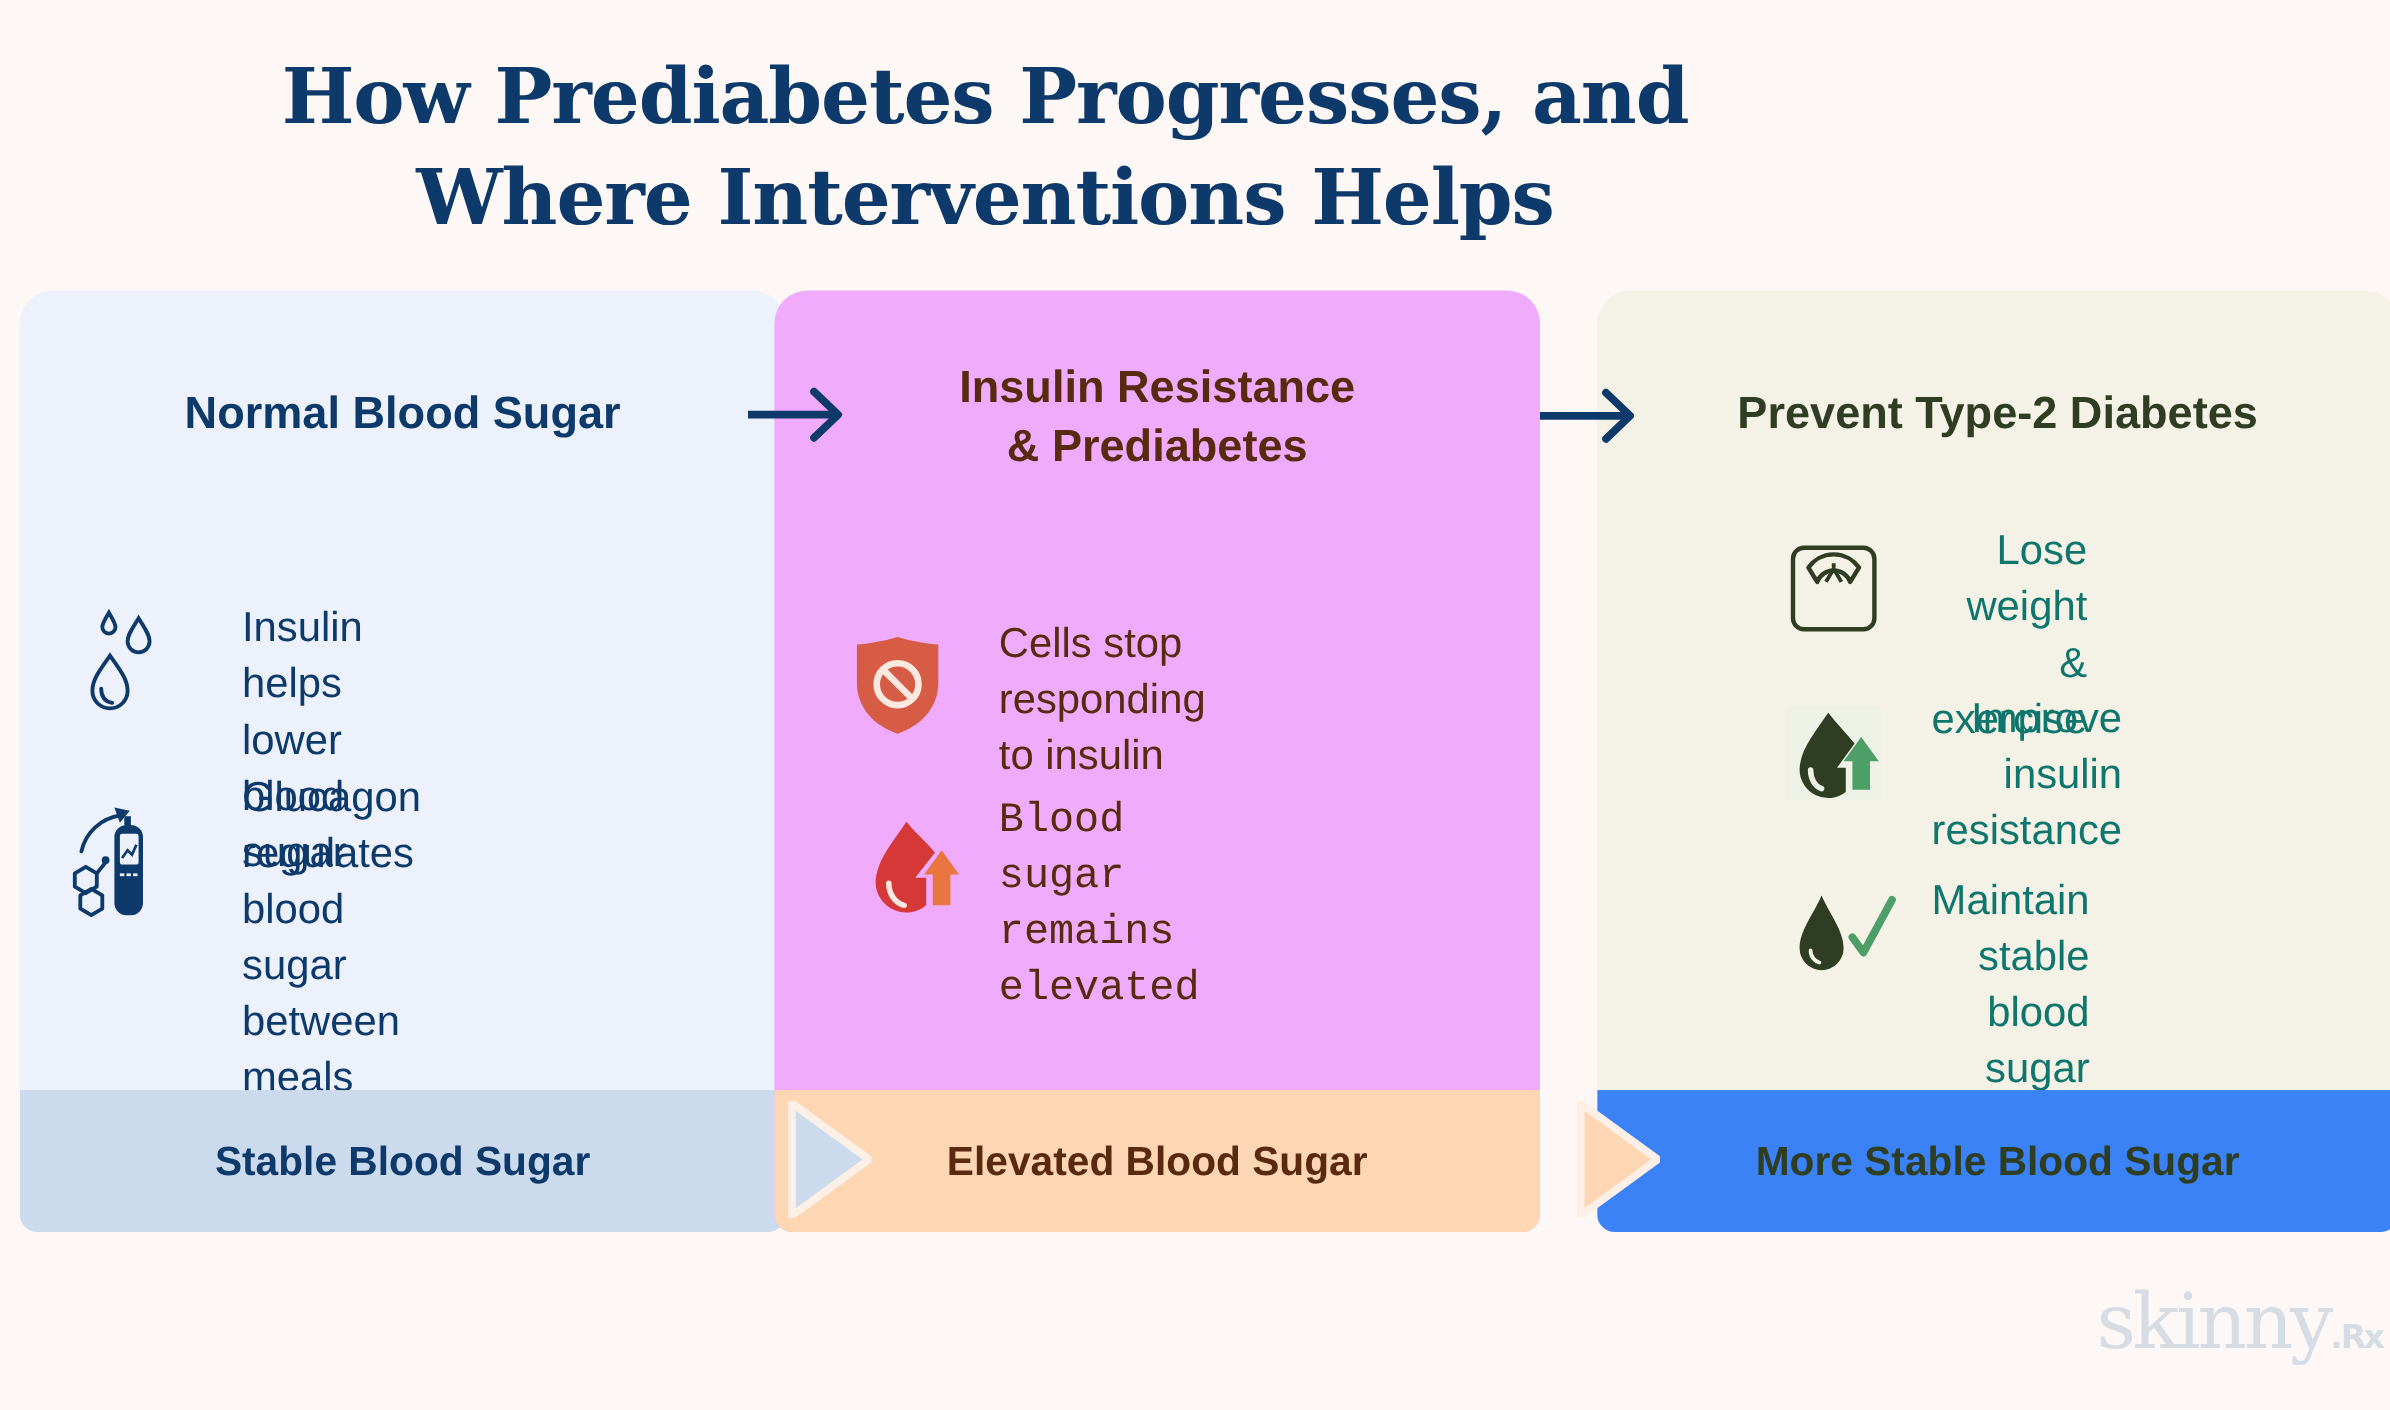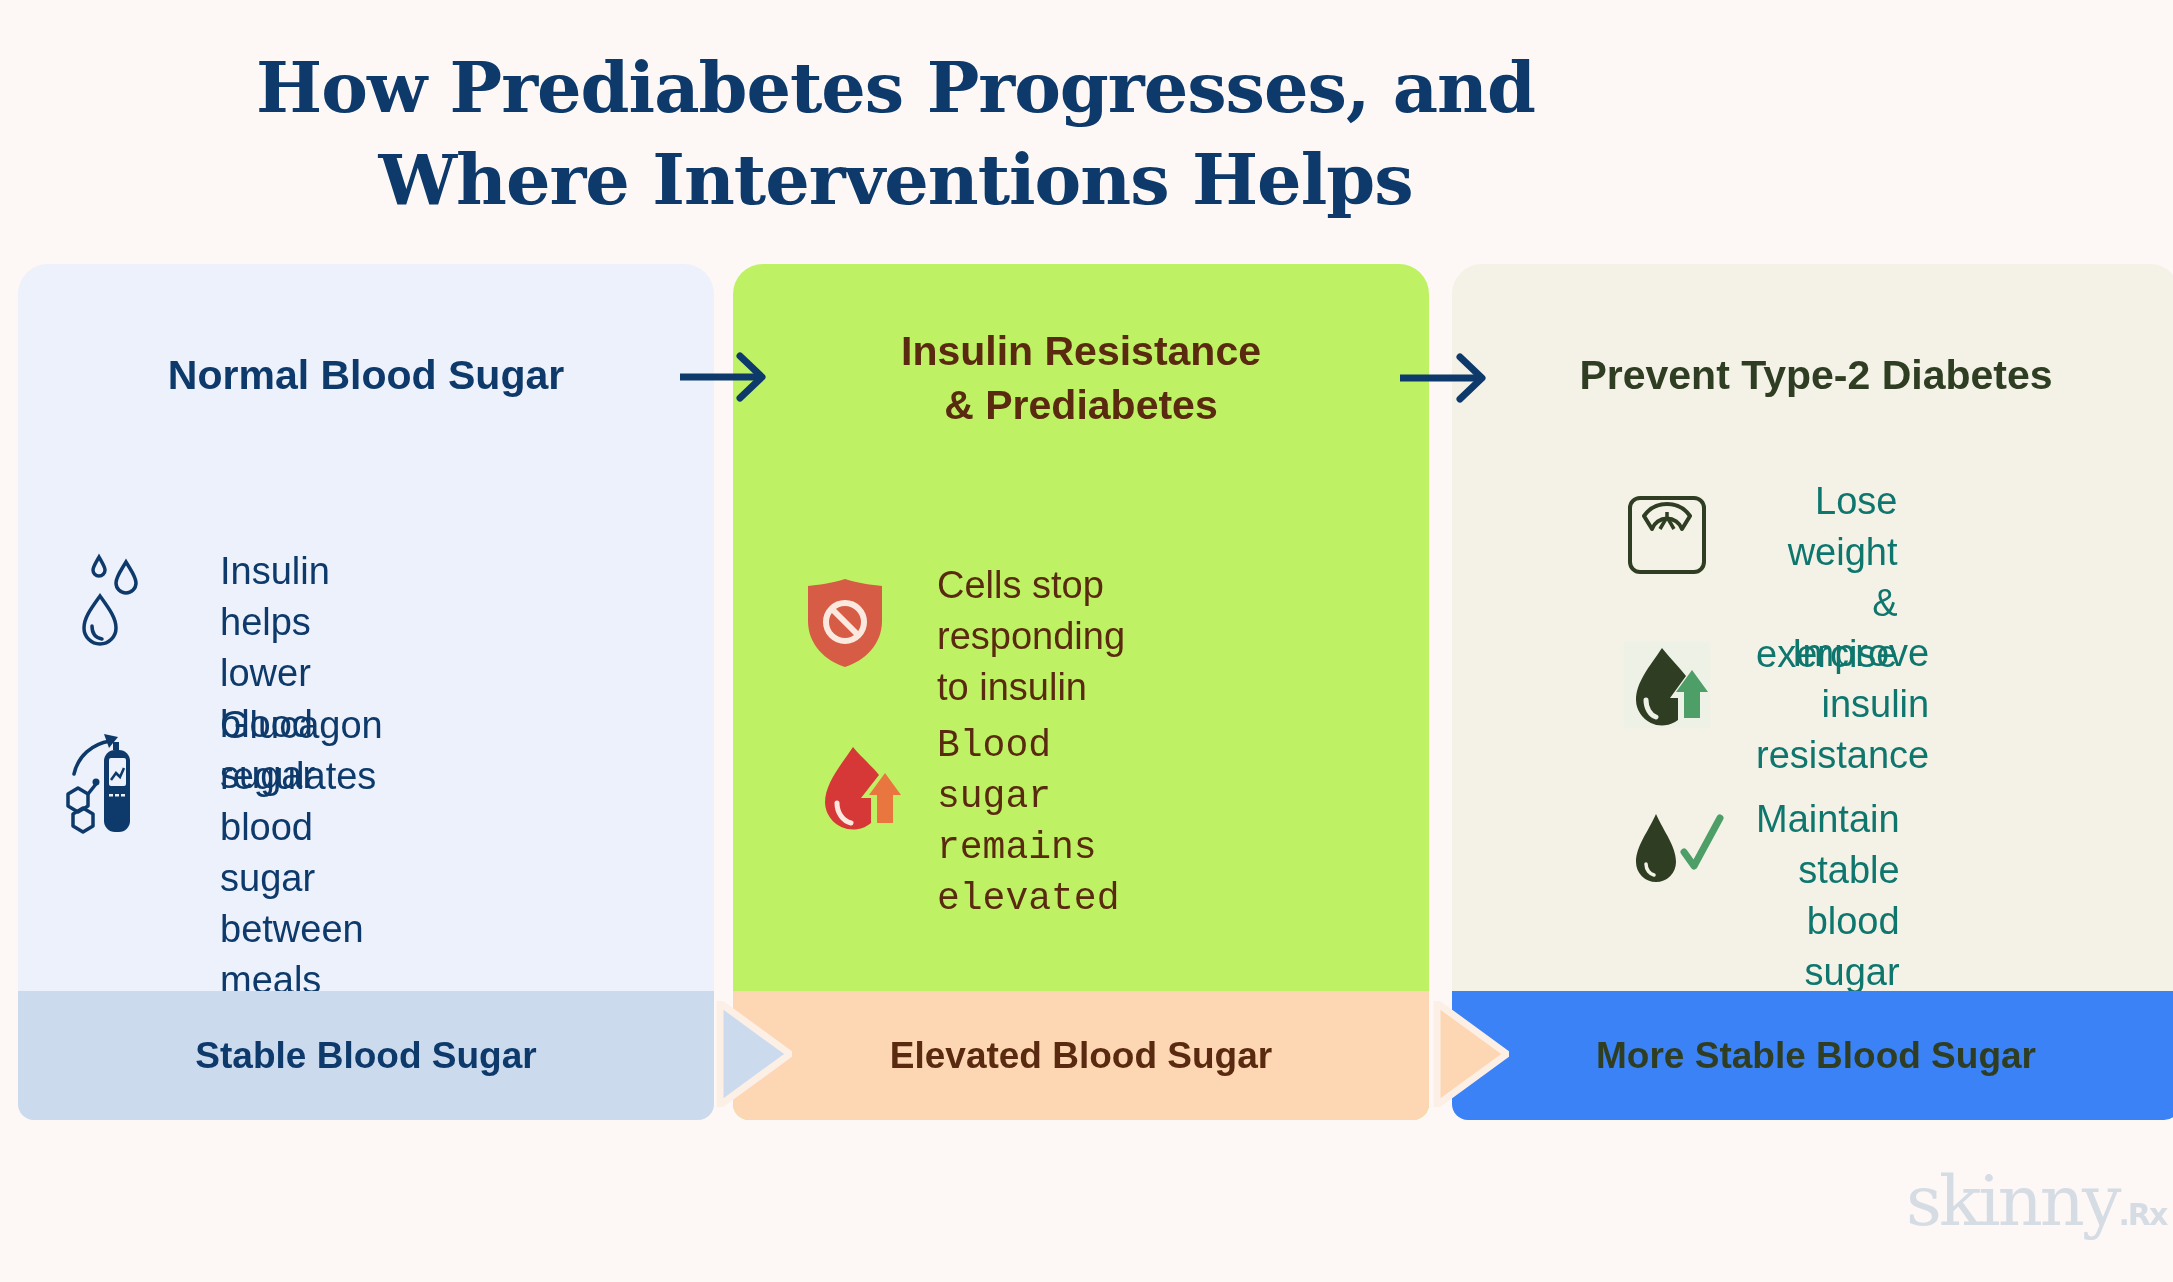--- a/index.html
+++ b/index.html
@@ -4,21 +4,21 @@
 <style>
   html, body { margin:0; padding:0; }
   body { width:2173px; height:1282px; background:#fdf8f5; position:relative; overflow:hidden;
          font-family:"Liberation Sans", "DejaVu Sans", sans-serif; }
   .title { position:absolute; left:0; width:1791px; text-align:center;
            font-family:"DejaVu Serif", "Liberation Serif", serif; font-weight:bold;
            color:#0d3a6b; font-size:70px; letter-spacing:-1px; line-height:92px; top:42px; }
   .title div { white-space:nowrap; }
   .panel { position:absolute; top:264px; height:856px; width:696px; border-radius:30px 30px 16px 16px; overflow:hidden; }
   .p1 { left:18px; background:#ecf1fb; }
-  .p2 { left:733px; background:#bef264; }
+  .p2 { left:704px; background:#f0abfc; }
   .p3 { left:1452px; background:#f4f2e7;padding-left:32px; }
   .banner { position:absolute; left:0; bottom:0; width:100%; height:129px; display:flex; align-items:center; justify-content:center;
             font-size:37px; font-weight:bold; }
   .p1 .banner { background:#cbdaed; color:#0d3a6b; }
   .p2 .banner { background:#fdd6b3; color:#5a2a10; }
   .p3 .banner { background:#3b82f6; color:#2f3e22; }
   .header { position:absolute; left:0; width:100%; text-align:center; font-size:41px; font-weight:bold; line-height:54px; }
   .p1 .header { top:84px; color:#0d3a6b; }
   .p2 .header { top:60px; color:#5a2a10; }
   .p3 .header { top:84px; color:#2f3e22; }

